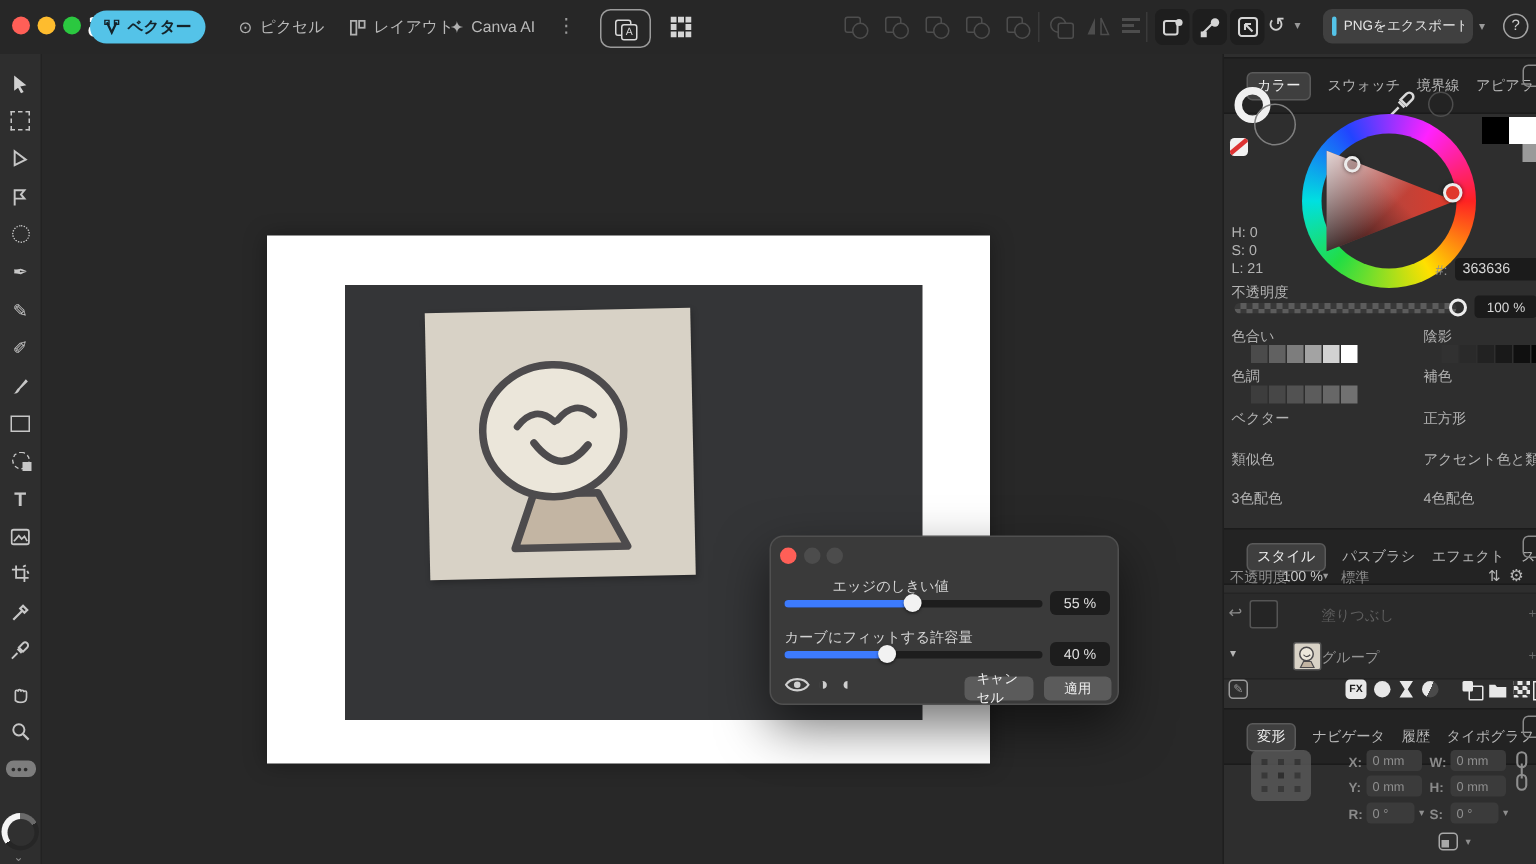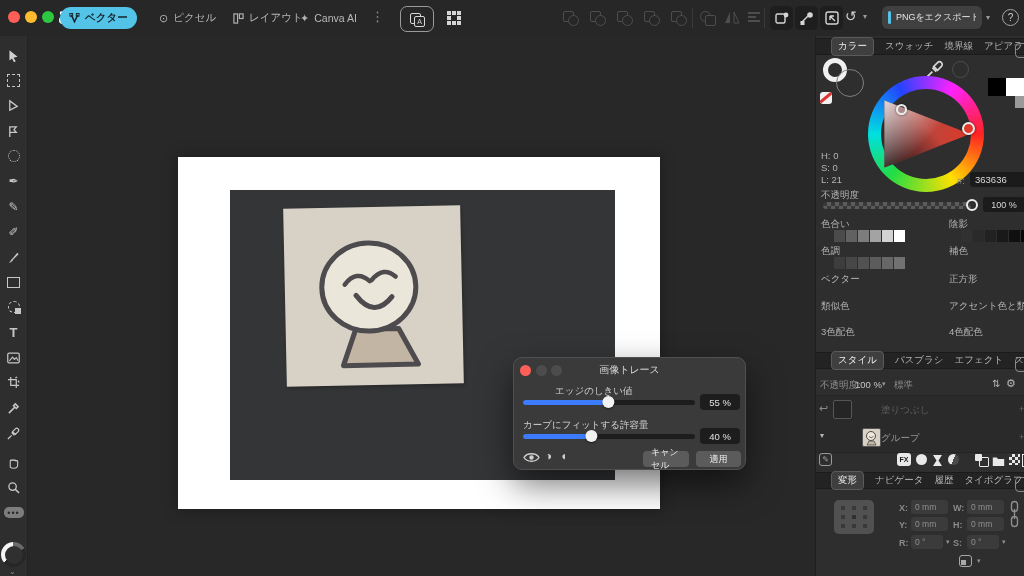--- a/index.html
+++ b/index.html
@@ -45,21 +45,21 @@
   .track{position:absolute;width:172px;height:5px;border-radius:3px;background:#1d1d1d;}
   .fill{position:absolute;left:0;top:0;height:5px;border-radius:3px;background:#3d7bfd;}
   .knob{position:absolute;top:-4px;width:12px;height:12px;border-radius:50%;background:#f2f2f2;
         transform:translateX(-55%);box-shadow:0 1px 2px rgba(0,0,0,.5);}
   .vbox{position:absolute;width:40px;height:16px;background:#1d1d1d;border-radius:4px;display:flex;align-items:center;justify-content:center;
         font-size:9.5px;color:#e0e0e0;}
   .dbtn{position:absolute;height:16px;background:#5b5b5b;border-radius:4px;display:flex;align-items:center;justify-content:center;
         font-size:9px;color:#f0f0f0;padding:0 8px;box-sizing:border-box;}
   
   #rightPanel{left:815px;top:36px;width:209px;height:540px;background:#2e2e2e;border-left:1px solid #1e1e1e;overflow:hidden;}
-  .phead{position:absolute;left:0;width:209px;height:17px;background:#232323;border-top:1px solid #1b1b1b;border-bottom:1px solid #1b1b1b;
+  .phead{position:absolute;left:0;width:209px;height:38px;background:#232323;border-top:1px solid #1b1b1b;border-bottom:1px solid #1b1b1b;
          display:flex;align-items:center;gap:11px;padding-left:7px;box-sizing:border-box;}
   .phead .handle{width:2px;height:12px;background:#8f8f8f;border-radius:1px;margin-right:-3px;}
   .ptab{font-size:9.5px;color:#b5b5b5;white-space:nowrap;}
   .ptab.sel{background:#3f3f3f;border:1px solid #5a5a5a;border-radius:4px;padding:2px 6px;color:#eeeeee;}
   .pmenu{position:absolute;right:-5px;top:4px;width:13px;height:13px;border:1.3px solid #8a8a8a;border-radius:4px;}
   .swrow{position:absolute;display:flex;gap:1px;}
   .sw{width:11px;height:12px;}
   .inp{position:absolute;height:14px;background:#3b3b3b;border-radius:3px;font-size:8.5px;color:#8f8f8f;
        display:flex;align-items:center;padding:0 4px;box-sizing:border-box;}
   .flabel{position:absolute;font-size:9px;color:#8a8a8a;font-weight:bold;}
@@ -297,21 +297,20 @@
         <path d="M71,88 Q89,112 107,90" fill="none" stroke="#4d4b4d" stroke-width="5" stroke-linecap="round"></path>
       </svg>
     </div>
   </div>
 </div>
 
 <div id="dialog" class="abs">
   <span class="ddot" style="left:6px;background:#ff5f57;"></span>
   <span class="ddot" style="left:22px;background:#4c4c4c;"></span>
   <span class="ddot" style="left:37px;background:#4c4c4c;"></span>
-  <div class="abs" style="left:0;top:5px;width:231px;text-align:center;font-size:10px;color:#d5d5d5;">画像トレース</div>
 
   <div class="dlabel" style="left:9px;top:27px;margin-left:32px;">エッジのしきい値</div>
   <div class="track" style="left:9px;top:42px;">
     <div class="fill" style="width: 50%;"></div>
     <div class="knob" style="left: 50%;"></div>
   </div>
   <div class="vbox" style="left:186px;top:36px;">55 %</div>
 
   <div class="dlabel" style="left:9px;top:61px;">カーブにフィットする許容量</div>
   <div class="track" style="left:9px;top:76px;">

